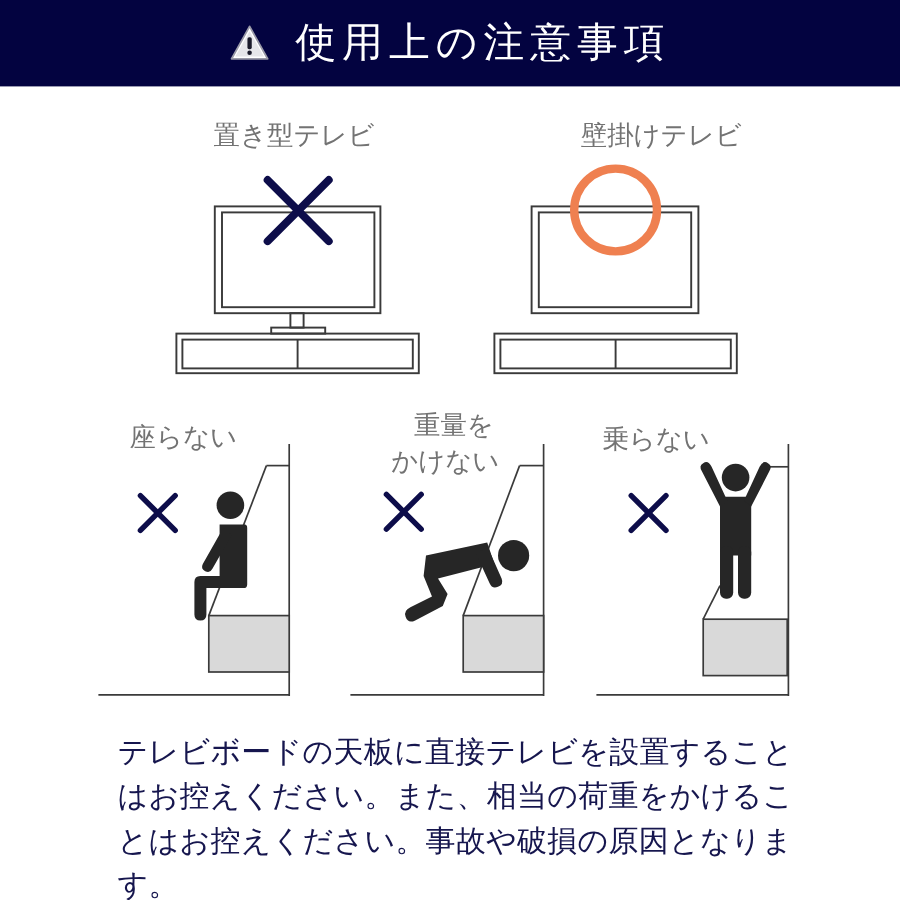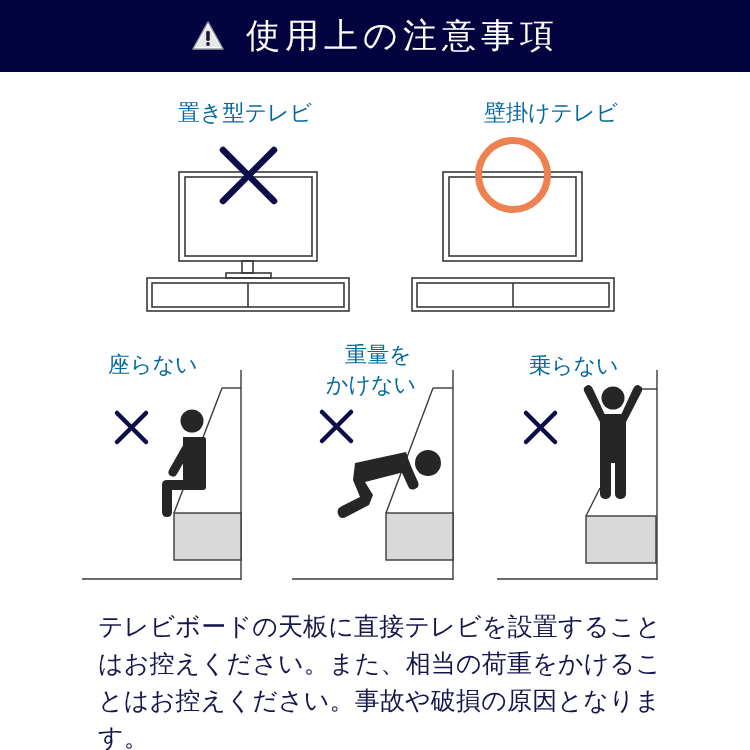--- a/index.html
+++ b/index.html
@@ -4,21 +4,21 @@
 <style>
   html, body { margin:0; padding:0; background:#ffffff; }
   body { width:750px; height:750px; position:relative; overflow:hidden;
          font-family:"DejaVu Sans", sans-serif; }
   .header { position:absolute; left:0; top:0; width:750px; height:72px;
             background:#030340; display:flex; align-items:center; justify-content:center; }
   .header-inner { display:flex; align-items:center; gap:21px; }
   .header-title { color:#ffffff; font-family:"DejaVu Serif", serif; font-size:34px;
                   letter-spacing:5px; font-weight:normal; }
   .warn { width:34px; height:32px; display:block; }
-  .label { position:absolute; color:#0369a1; font-size:22px; white-space:nowrap;
+  .label { position:absolute; color:#737373; font-size:22px; white-space:nowrap;
            font-family:"DejaVu Sans", sans-serif; }
   .caption { position:absolute; left:98px; top:608px; width:580px; color:#16164e;
              font-size:25px; line-height:37px; letter-spacing:0.2px; }
   svg.art { position:absolute; left:0; top:0; }
 </style>
 </head>
 <body>
 
 <div class="header">
   <div class="header-inner">
@@ -31,21 +31,21 @@
     <span class="header-title">使用上の注意事項</span>
   </div>
 </div>
 
 <div class="label" style="left:178px; top:98px;">置き型テレビ</div>
 <div class="label" style="left:444px; top:98px;margin-left:40px;">壁掛けテレビ</div>
 
 <div class="label" style="left:108px; top:350px;">座らない</div>
 <div class="label" style="left:345px; top:340px;text-align:right;">重量を</div>
 <div class="label" style="left:326px; top:370px;">かけない</div>
-<div class="label" style="left:529px; top:351px;">乗らない</div>
+<div class="label" style="left:502px; top:351px;">乗らない</div>
 
 <svg class="art" width="750" height="750" viewBox="0 0 750 750">
 
   <g fill="none" stroke="#3a3a3a" stroke-width="1.6">
     <rect x="179" y="172" width="138" height="89"></rect>
     <rect x="185" y="177" width="127" height="79"></rect>
     <rect x="242" y="261" width="11" height="12"></rect>
     <rect x="226" y="273" width="45" height="5"></rect>
     <rect x="147" y="278" width="202" height="33"></rect>
     <rect x="152" y="283" width="192" height="24"></rect>

